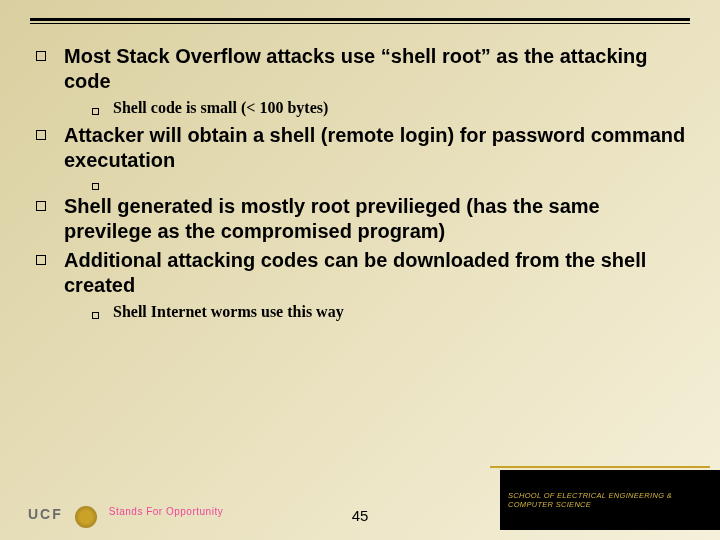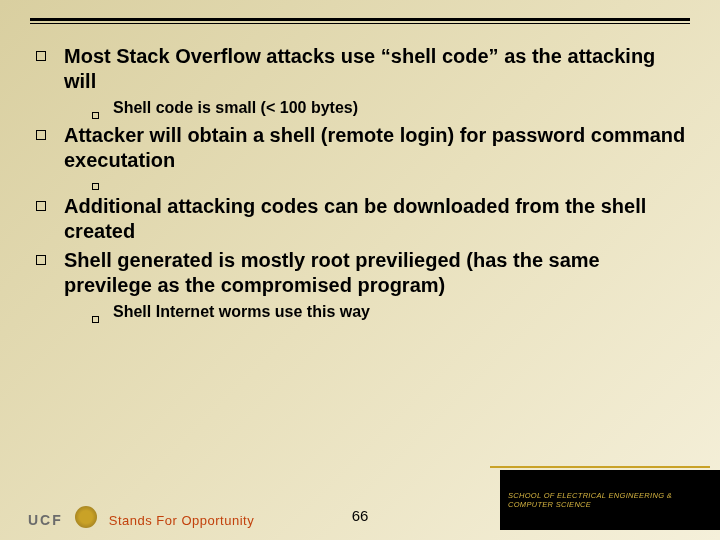--- a/index.html
+++ b/index.html
@@ -48,24 +48,25 @@
     flex-shrink: 0;
   }
   .bullet-l1 .txt {
     font-size: 20px;
     font-weight: bold;
     line-height: 1.25;
     color: #000;
   }
   .bullet-l2 {
     display: flex;
-    align-items: flex-end;
+    align-items: center;
     margin-left: 56px;
     margin-bottom: 4px;
     margin-top: 2px;
+    font-family: Liberation Serif, serif;
   }
   .bullet-l2 .sq {
     width: 7px;
     height: 7px;
     border: 1.2px solid #000;
     margin-top: 6px;
     margin-right: 14px;
     flex-shrink: 0;
   }
   .bullet-l2 .txt {
@@ -79,38 +80,38 @@
     bottom: 0;
     left: 0;
     right: 0;
     height: 50px;
   }
   .footer-logo-left {
     position: absolute;
     left: 28px;
     bottom: 12px;
     display: flex;
-    align-items: flex-end;
+    align-items: flex-start;
     gap: 12px;
   }
   .ucf-text {
     font-weight: bold;
     font-size: 14px;
     letter-spacing: 2px;
     color: #6b6b6b;
   }
   .pegasus {
     width: 22px;
     height: 22px;
     background: radial-gradient(circle, #c9a227 40%, #8a6d1f 100%);
     border-radius: 50%;
   }
   .sfo-text {
-    font-size: 13px;
-    color: #c2410c;
+    font-size: 10px;
+    color: #ec4899;
     letter-spacing: 0.5px;
   }
   .page-num {
     position: absolute;
     left: 50%;
     transform: translateX(-50%);
     bottom: 16px;
     font-size: 15px;
     color: #000;
   }
@@ -139,59 +140,59 @@
 </head>
 <body>
 
 <div class="slide">
   <div class="title-underline"></div>
 
   <div class="content">
 
     <div class="bullet-l1">
       <div class="sq"></div>
-      <div class="txt">Most Stack Overflow attacks use “shell code” as the attacking will</div>
+      <div class="txt">Most Stack Overflow attacks use “shell root” as the attacking code</div>
     </div>
 
     <div class="bullet-l2">
       <div class="sq"></div>
       <div class="txt">Shell code is small (&lt; 100 bytes)</div>
     </div>
 
     <div class="bullet-l1">
       <div class="sq"></div>
       <div class="txt">Attacker will obtain a shell (remote login) for password command executation</div>
     </div>
 
     <div class="bullet-l2">
       <div class="sq"></div>
     </div>
 
     <div class="bullet-l1">
       <div class="sq"></div>
-      <div class="txt">Additional attacking codes can be downloaded from the shell created</div>
+      <div class="txt">Shell generated is mostly root previlieged (has the same previlege as the compromised program)</div>
     </div>
 
     <div class="bullet-l1">
       <div class="sq"></div>
-      <div class="txt">Shell generated is mostly root previlieged (has the same previlege as the compromised program)</div>
+      <div class="txt">Additional attacking codes can be downloaded from the shell created</div>
     </div>
 
     <div class="bullet-l2">
       <div class="sq"></div>
       <div class="txt">Shell Internet worms use this way</div>
     </div>
 
   </div>
 
   <div class="footer">
     <div class="footer-logo-left">
       <span class="ucf-text">UCF</span>
       <span class="pegasus"></span>
       <span class="sfo-text">Stands For Opportunity</span>
     </div>
-    <div class="page-num">66</div>
+    <div class="page-num">45</div>
     <div class="footer-right">
       <div class="gold-line"></div>
       <div class="school-box">SCHOOL OF ELECTRICAL ENGINEERING &amp; COMPUTER SCIENCE</div>
     </div>
   </div>
 </div>
 
 </body></html>

